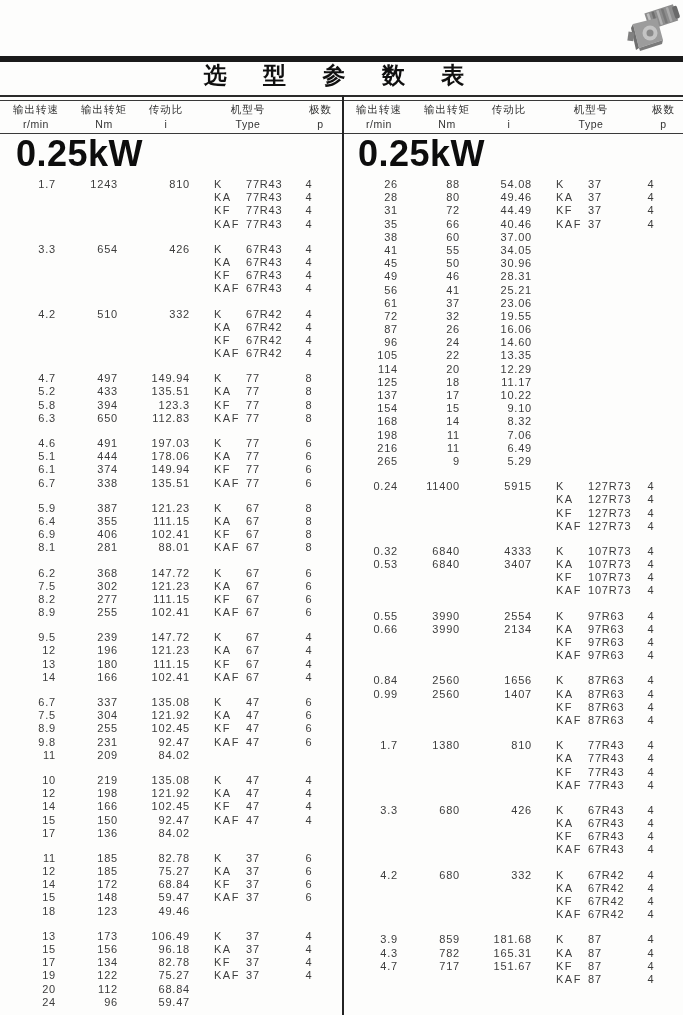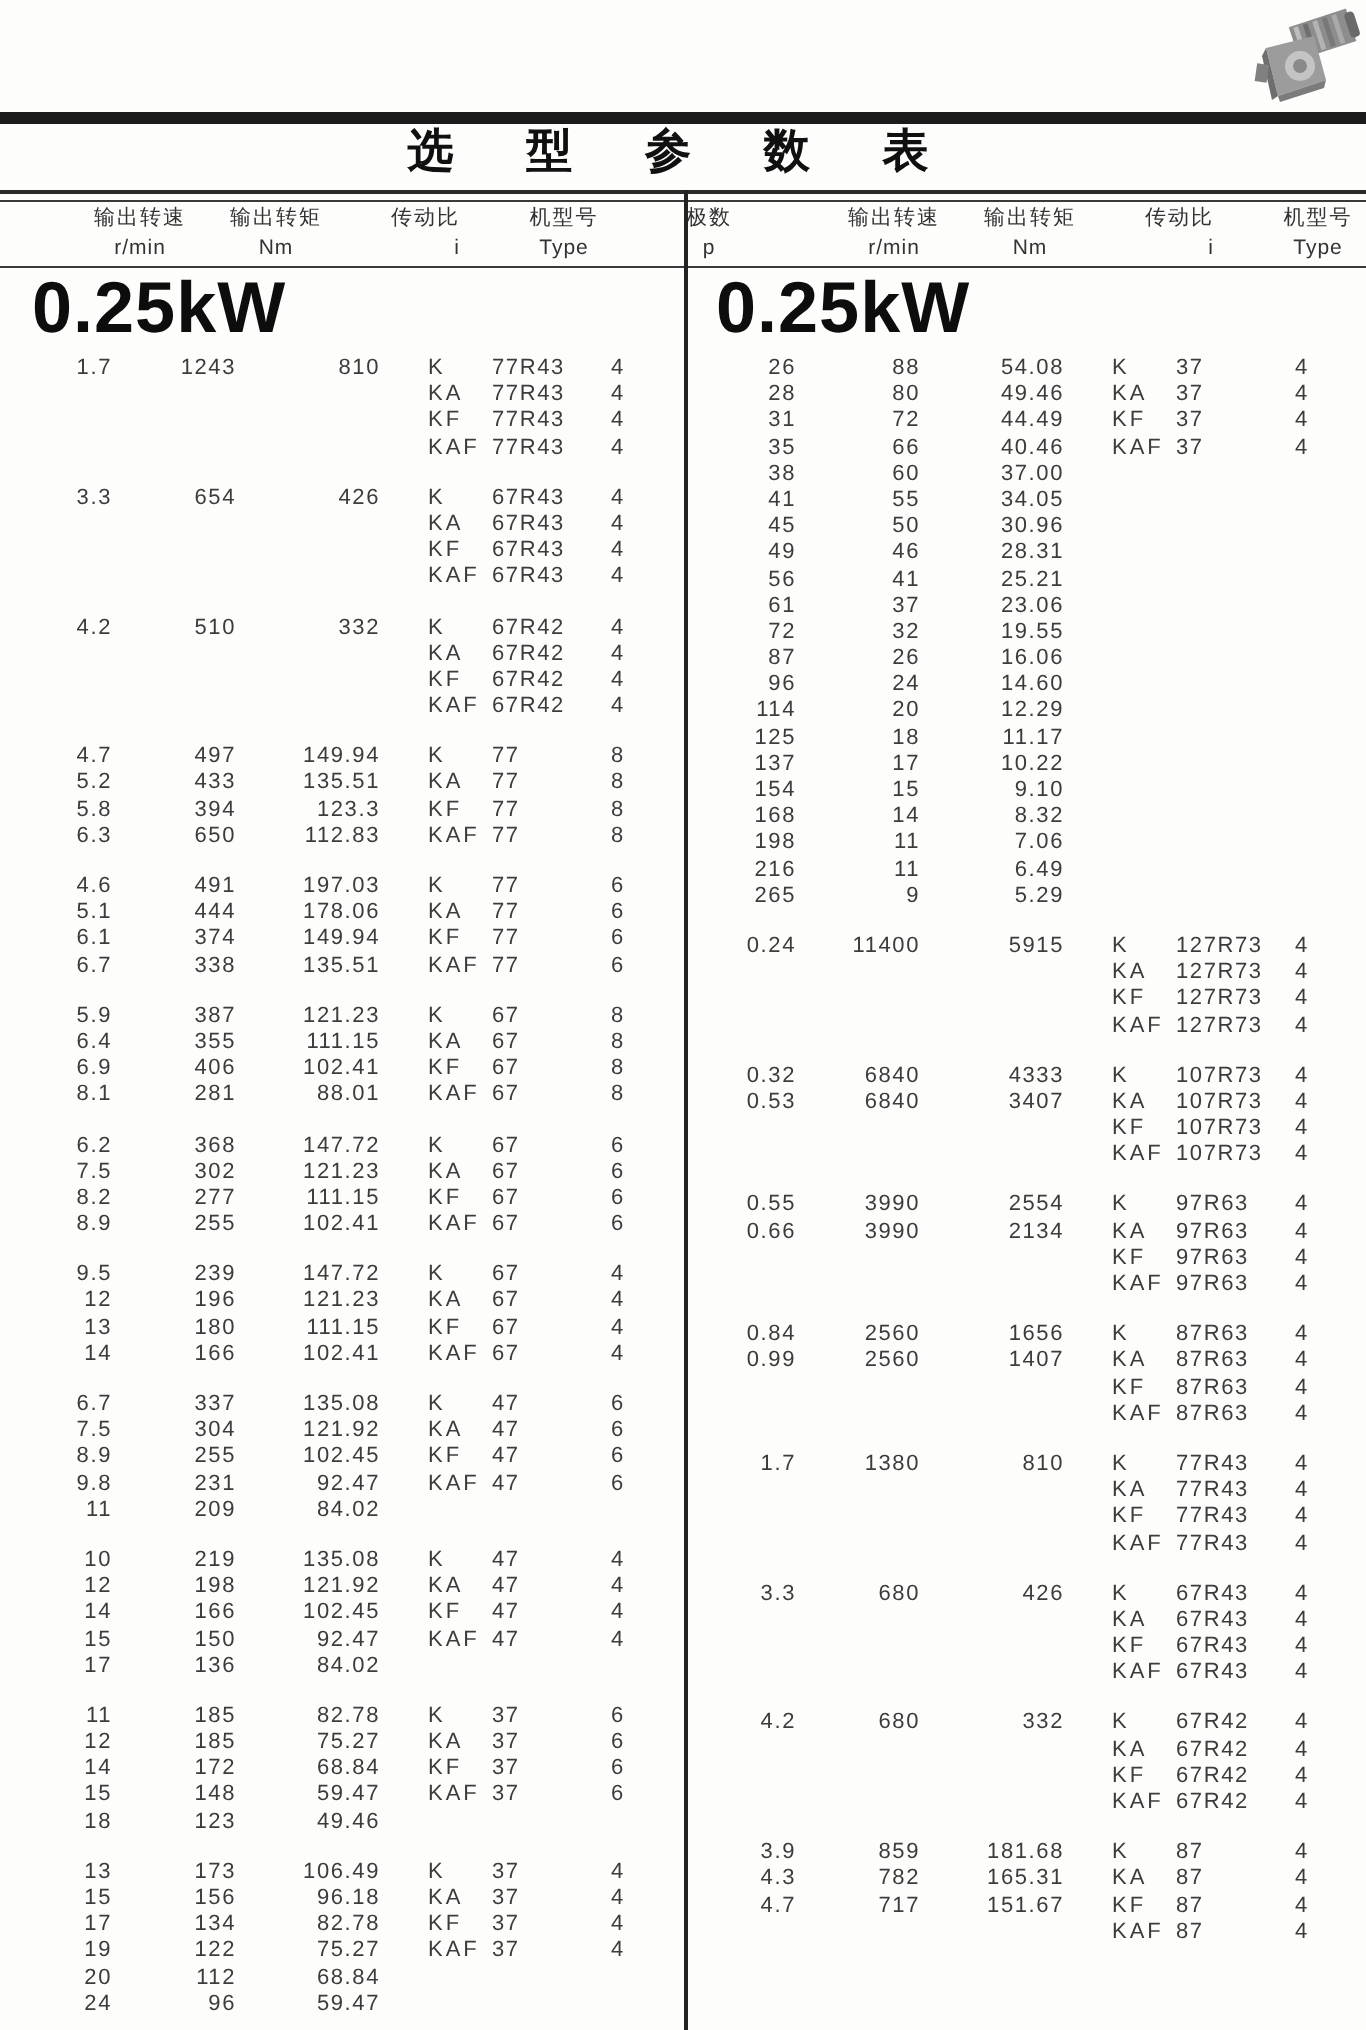--- a/index.html
+++ b/index.html
@@ -21,24 +21,24 @@
 
   .main-title {
     position:absolute; top:60px; left:0; width:100%;
     text-align:center; font-size:23px; font-weight:700;
     letter-spacing:15px; color:#101010; white-space:nowrap;
   }
 
   .photo { position:absolute; top:2px; right:2px; width:54px; height:54px; }
 
   .thead { position:absolute; top:103px; left:0; width:683px; display:flex; }
-  .thead-half { width:341px; display:flex; flex:none;padding-left:34px; }
+  .thead-half { width:341px; display:flex; flex:none; }
   .thead-half.second { margin-left:2px; width:340px; }
   .hcell { text-align:center; flex:none; }
-  .hc0 { width:72px; } .hc1 { width:64px; } .hc2 { width:60px;text-align:right; } .hc3 { width:104px; } .hc4 { width:41px; }
+  .hc0 { width:72px; } .hc1 { width:64px; } .hc2 { width:60px; } .hc3 { width:104px; } .hc4 { width:41px; }
   .hcn { font-size:10.5px; color:#333; letter-spacing:1px; line-height:12px; }
   .hun { font-size:10.5px; color:#333; line-height:12px; margin-top:3px; letter-spacing:0.5px; }
 
   .col { position:absolute; top:140px; width:330px; }
   .col0 { left:8px; }
   .col1 { left:350px; }
 
   .section-title {
     font-size:36px; font-weight:700; color:#0d0d0d;
     height:28px; line-height:27px; margin:0 0 10px 8px; letter-spacing:0.5px;
@@ -688,20 +688,28 @@
         </div>
         <div class="row">
           <span class="c0">96</span>
           <span class="c1">24</span>
           <span class="c2">14.60</span>
           <span class="c3"></span>
           <span class="c4"></span>
           <span class="c5"></span>
         </div>
         <div class="row">
+          <span class="c0">105</span>
+          <span class="c1">22</span>
+          <span class="c2">13.35</span>
+          <span class="c3"></span>
+          <span class="c4"></span>
+          <span class="c5"></span>
+        </div>
+        <div class="row">
           <span class="c0">114</span>
           <span class="c1">20</span>
           <span class="c2">12.29</span>
           <span class="c3"></span>
           <span class="c4"></span>
           <span class="c5"></span>
         </div>
         <div class="row">
           <span class="c0">125</span>
           <span class="c1">18</span>

